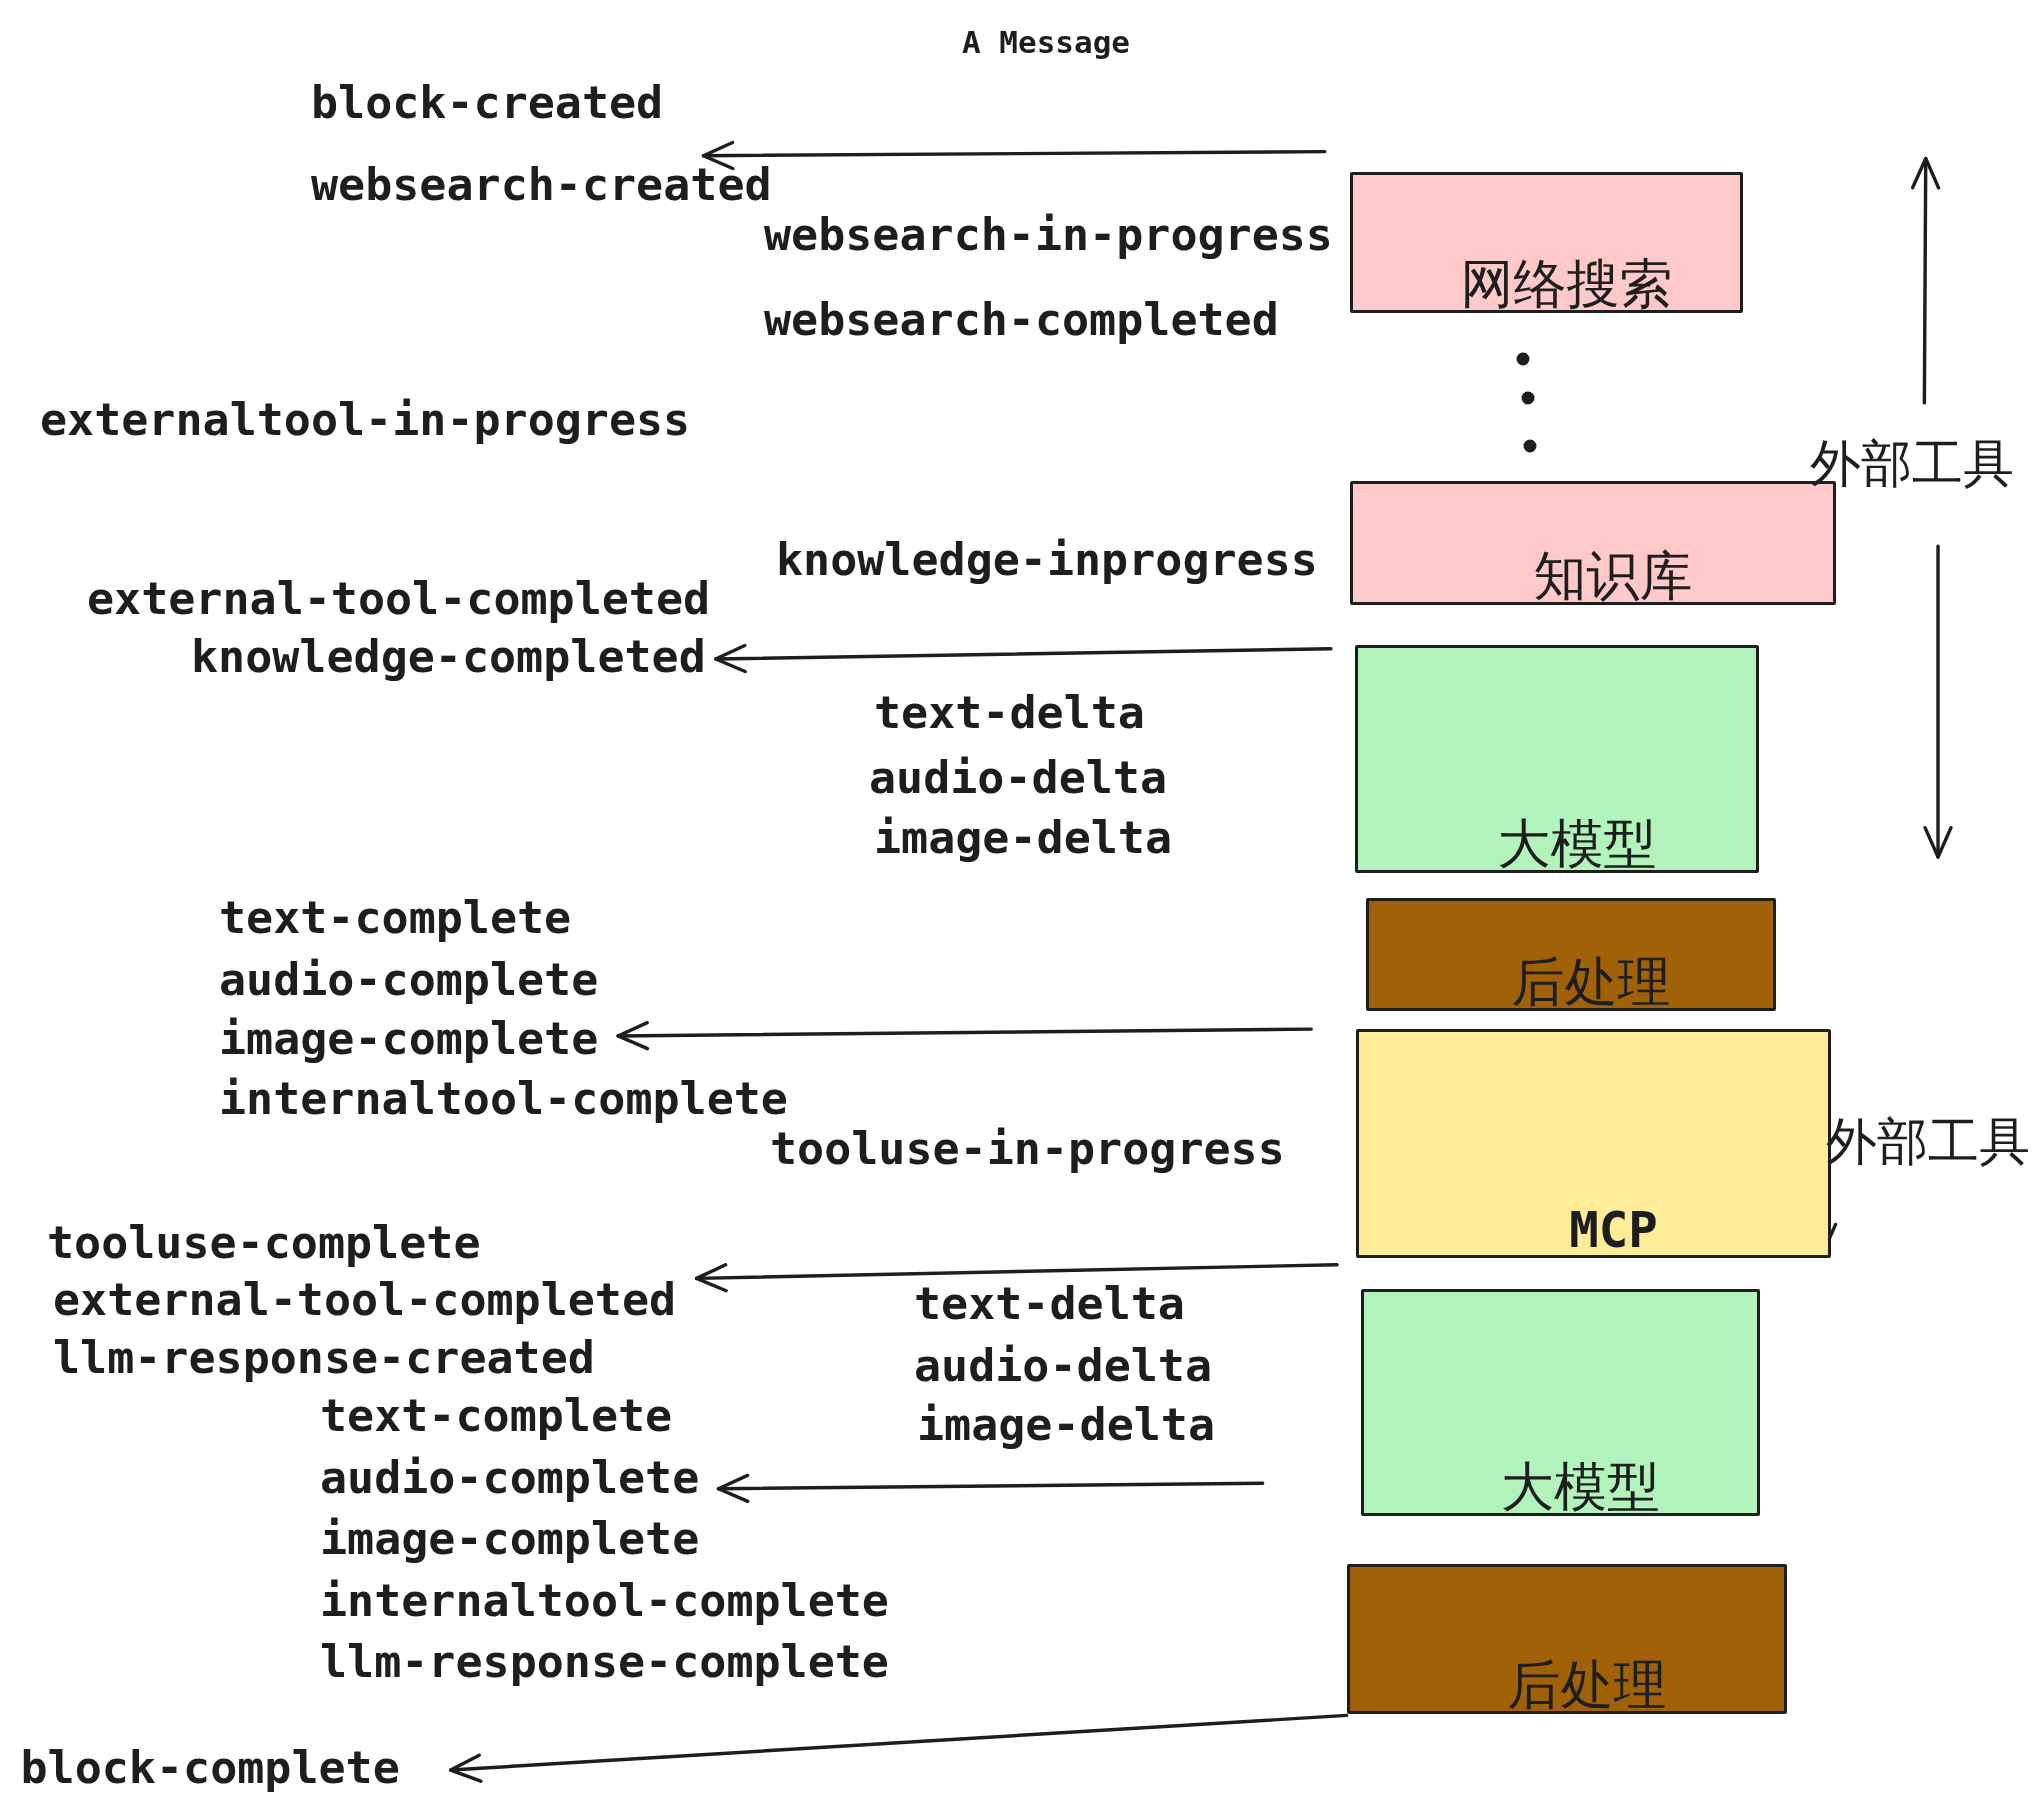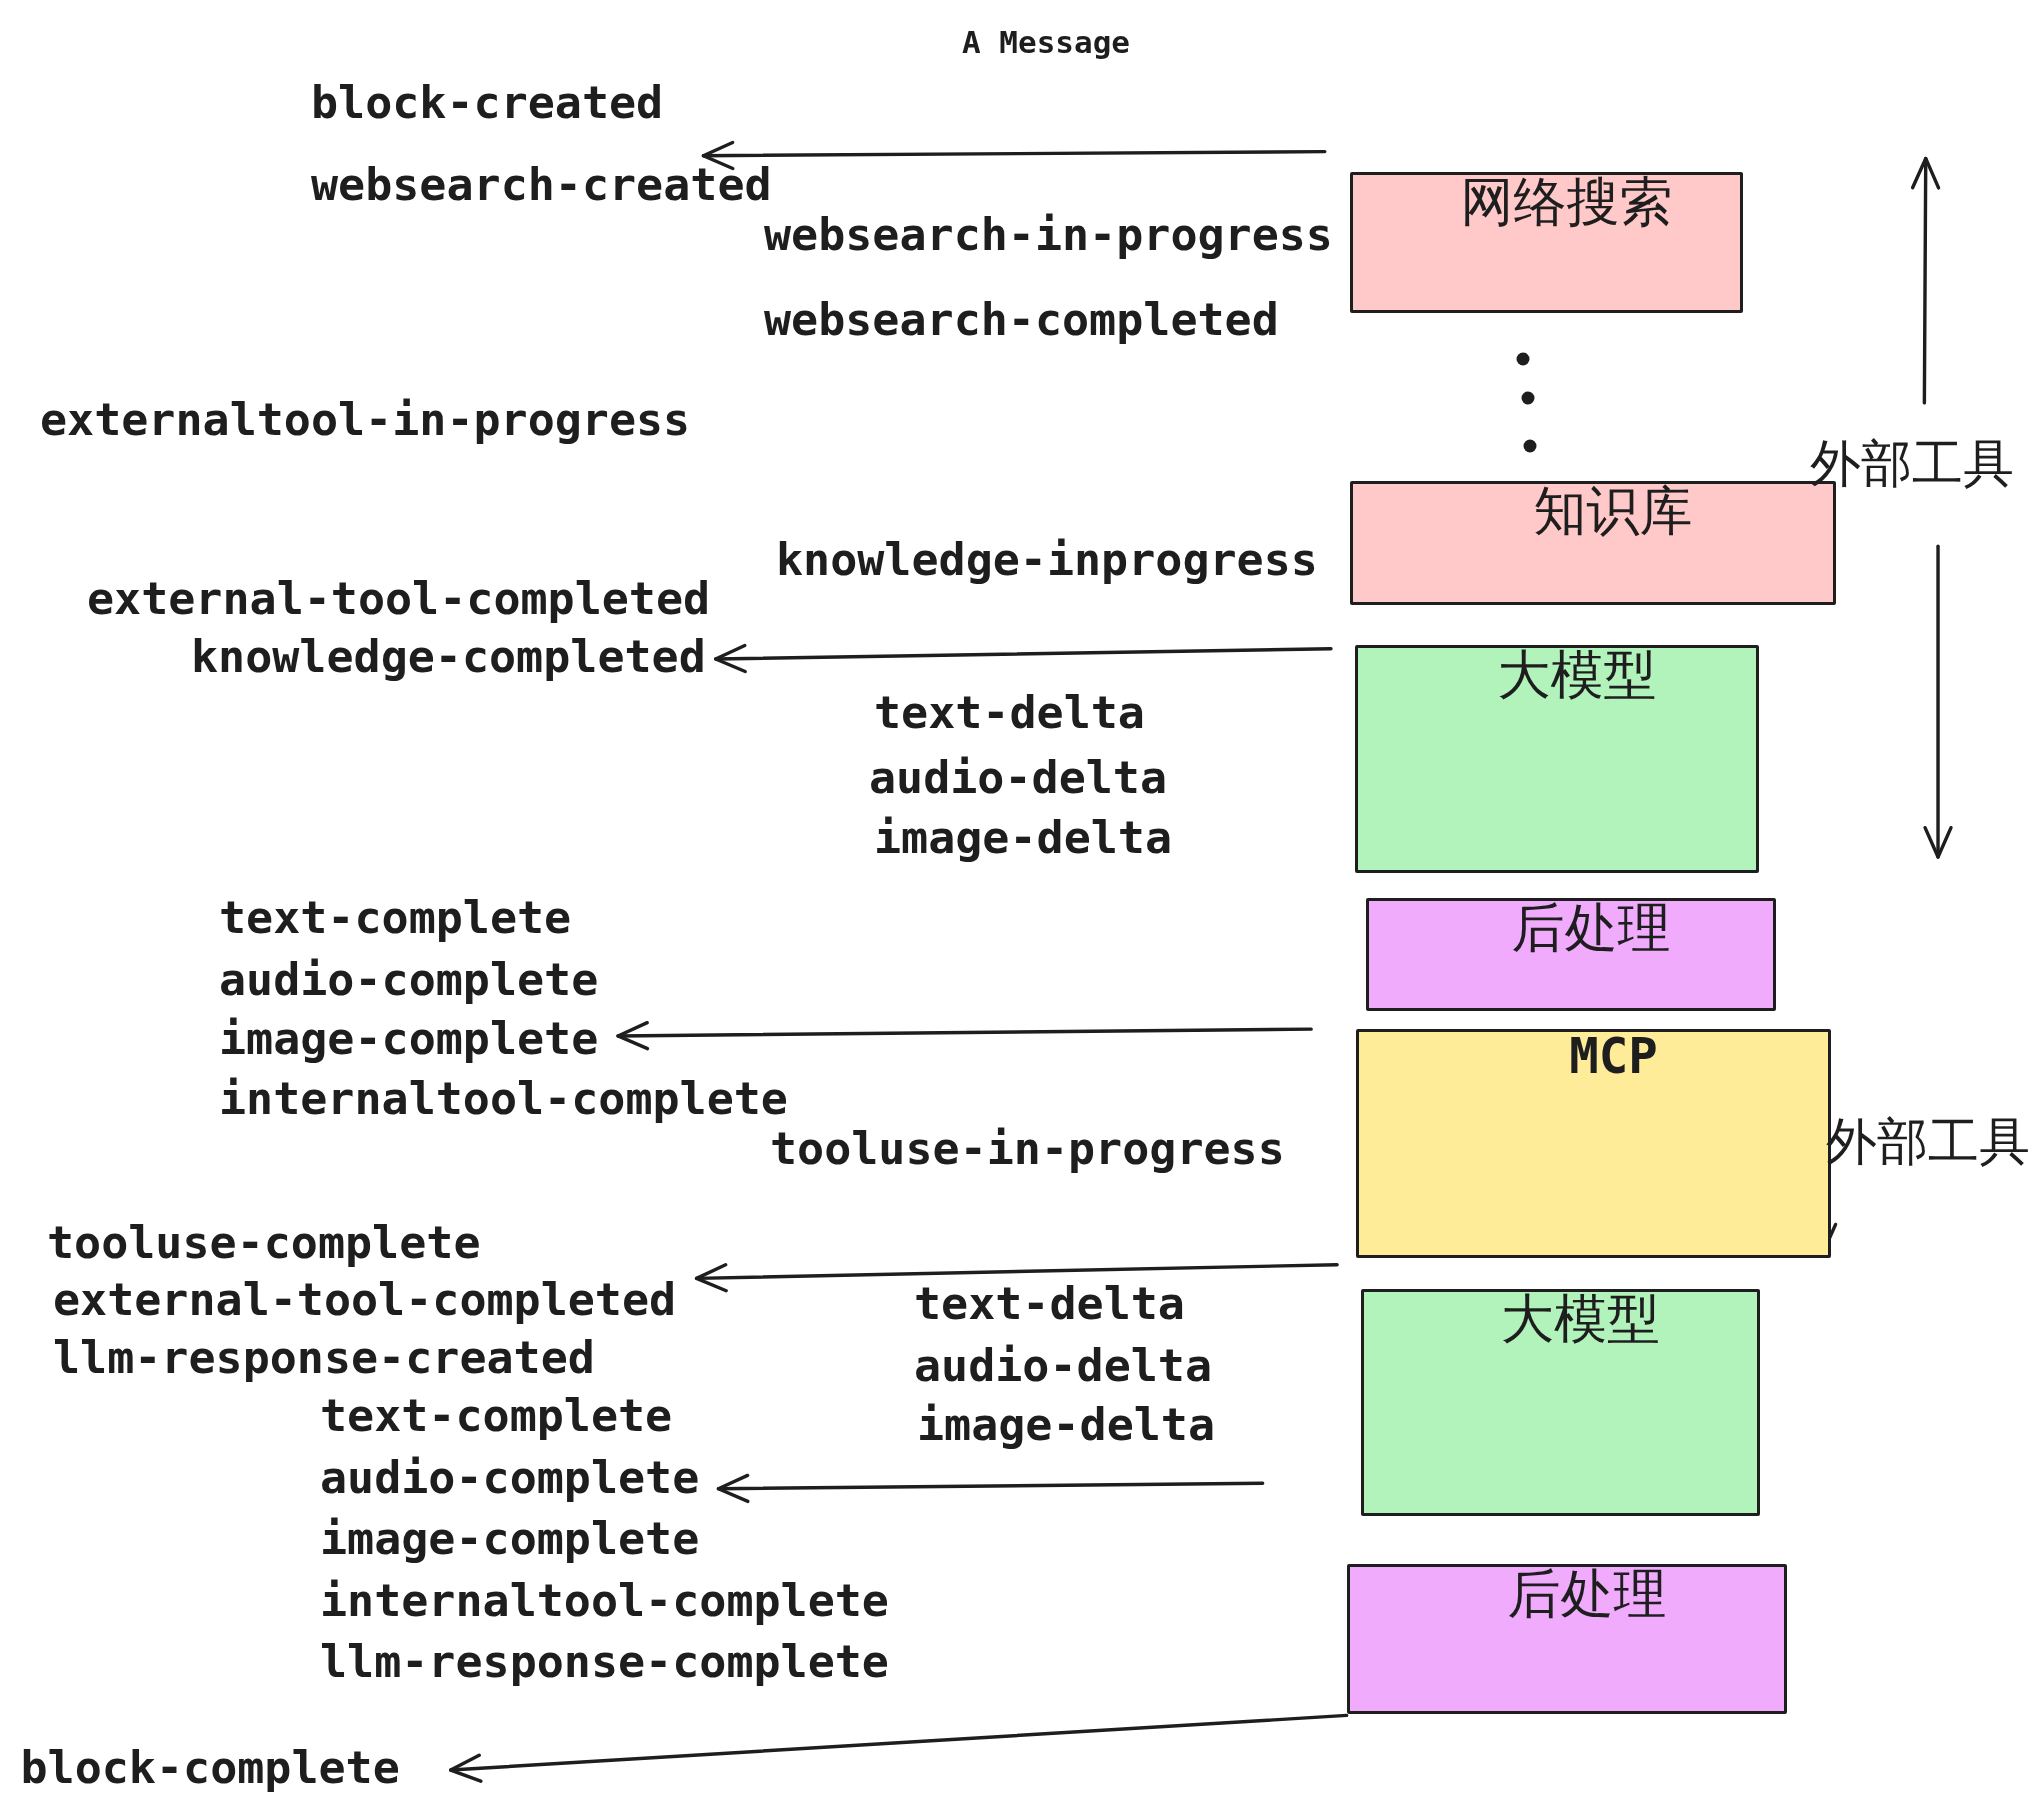--- a/index.html
+++ b/index.html
@@ -15,26 +15,26 @@
     transform:translateY(-50%);
   }
   .event-label {
     position:absolute; font-family:"DejaVu Sans Mono", monospace;
     font-size:45px; font-weight:700; white-space:nowrap; color:#1e1e1e;
     transform:translateY(-54%); line-height:1;
   }
   .box {
     position:absolute; box-sizing:border-box;
     border:3.4px solid #1e1e1e; border-radius:2px;
-    display:flex; align-items:flex-start; justify-content:center;padding-left:40px;
+    display:flex; align-items:flex-end; justify-content:center;padding-left:40px;
   }
   .fill-pink   { background:#ffc9c9; }
   .fill-green  { background:#b2f2bb; }
   .fill-yellow { background:#ffec99; }
-  .fill-white  { background:#f0abfc; }
+  .fill-white  { background:#a16207; }
   .box-label {
     font-family:"DejaVu Sans", "Liberation Sans", sans-serif;
     font-size:53px; color:#1e1e1e; white-space:nowrap; line-height:1;
   }
   .box-label.mono {
     font-family:"DejaVu Sans Mono", monospace; font-size:49px; font-weight:700;
   }
   .annotation-label {
     position:absolute; font-family:"DejaVu Sans", "Liberation Sans", sans-serif;
     font-size:51px; color:#1e1e1e; white-space:nowrap;

